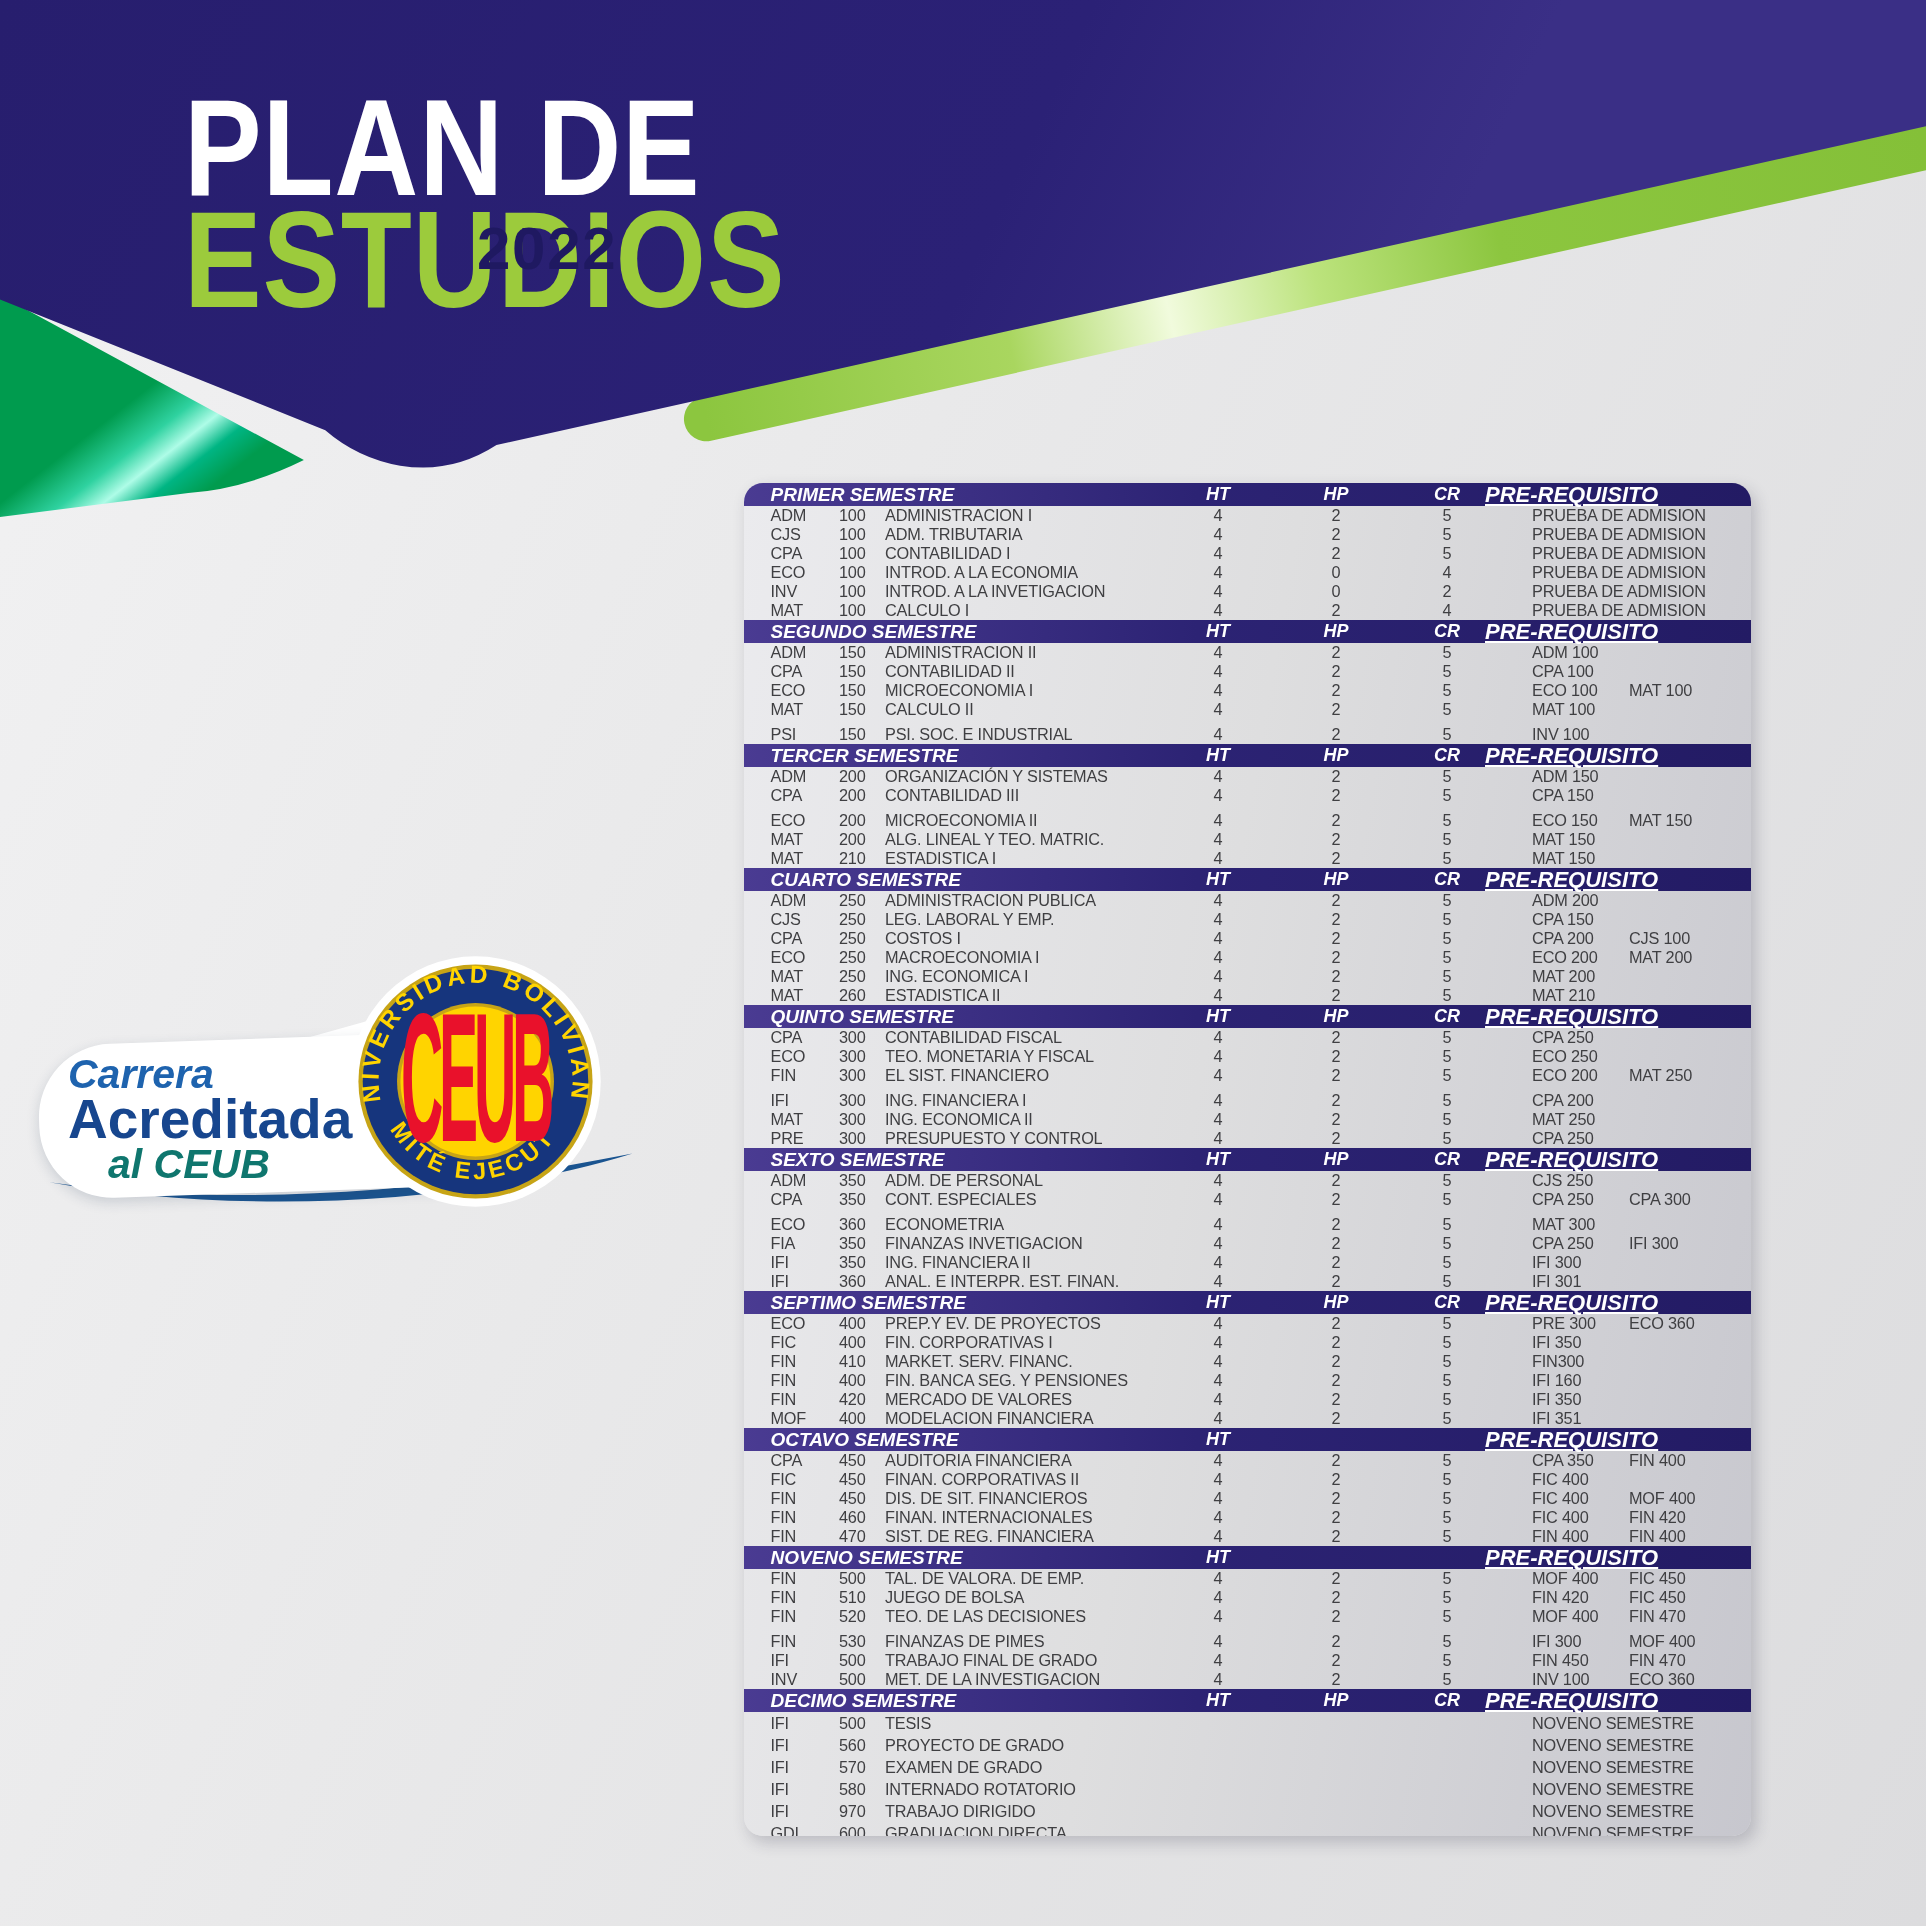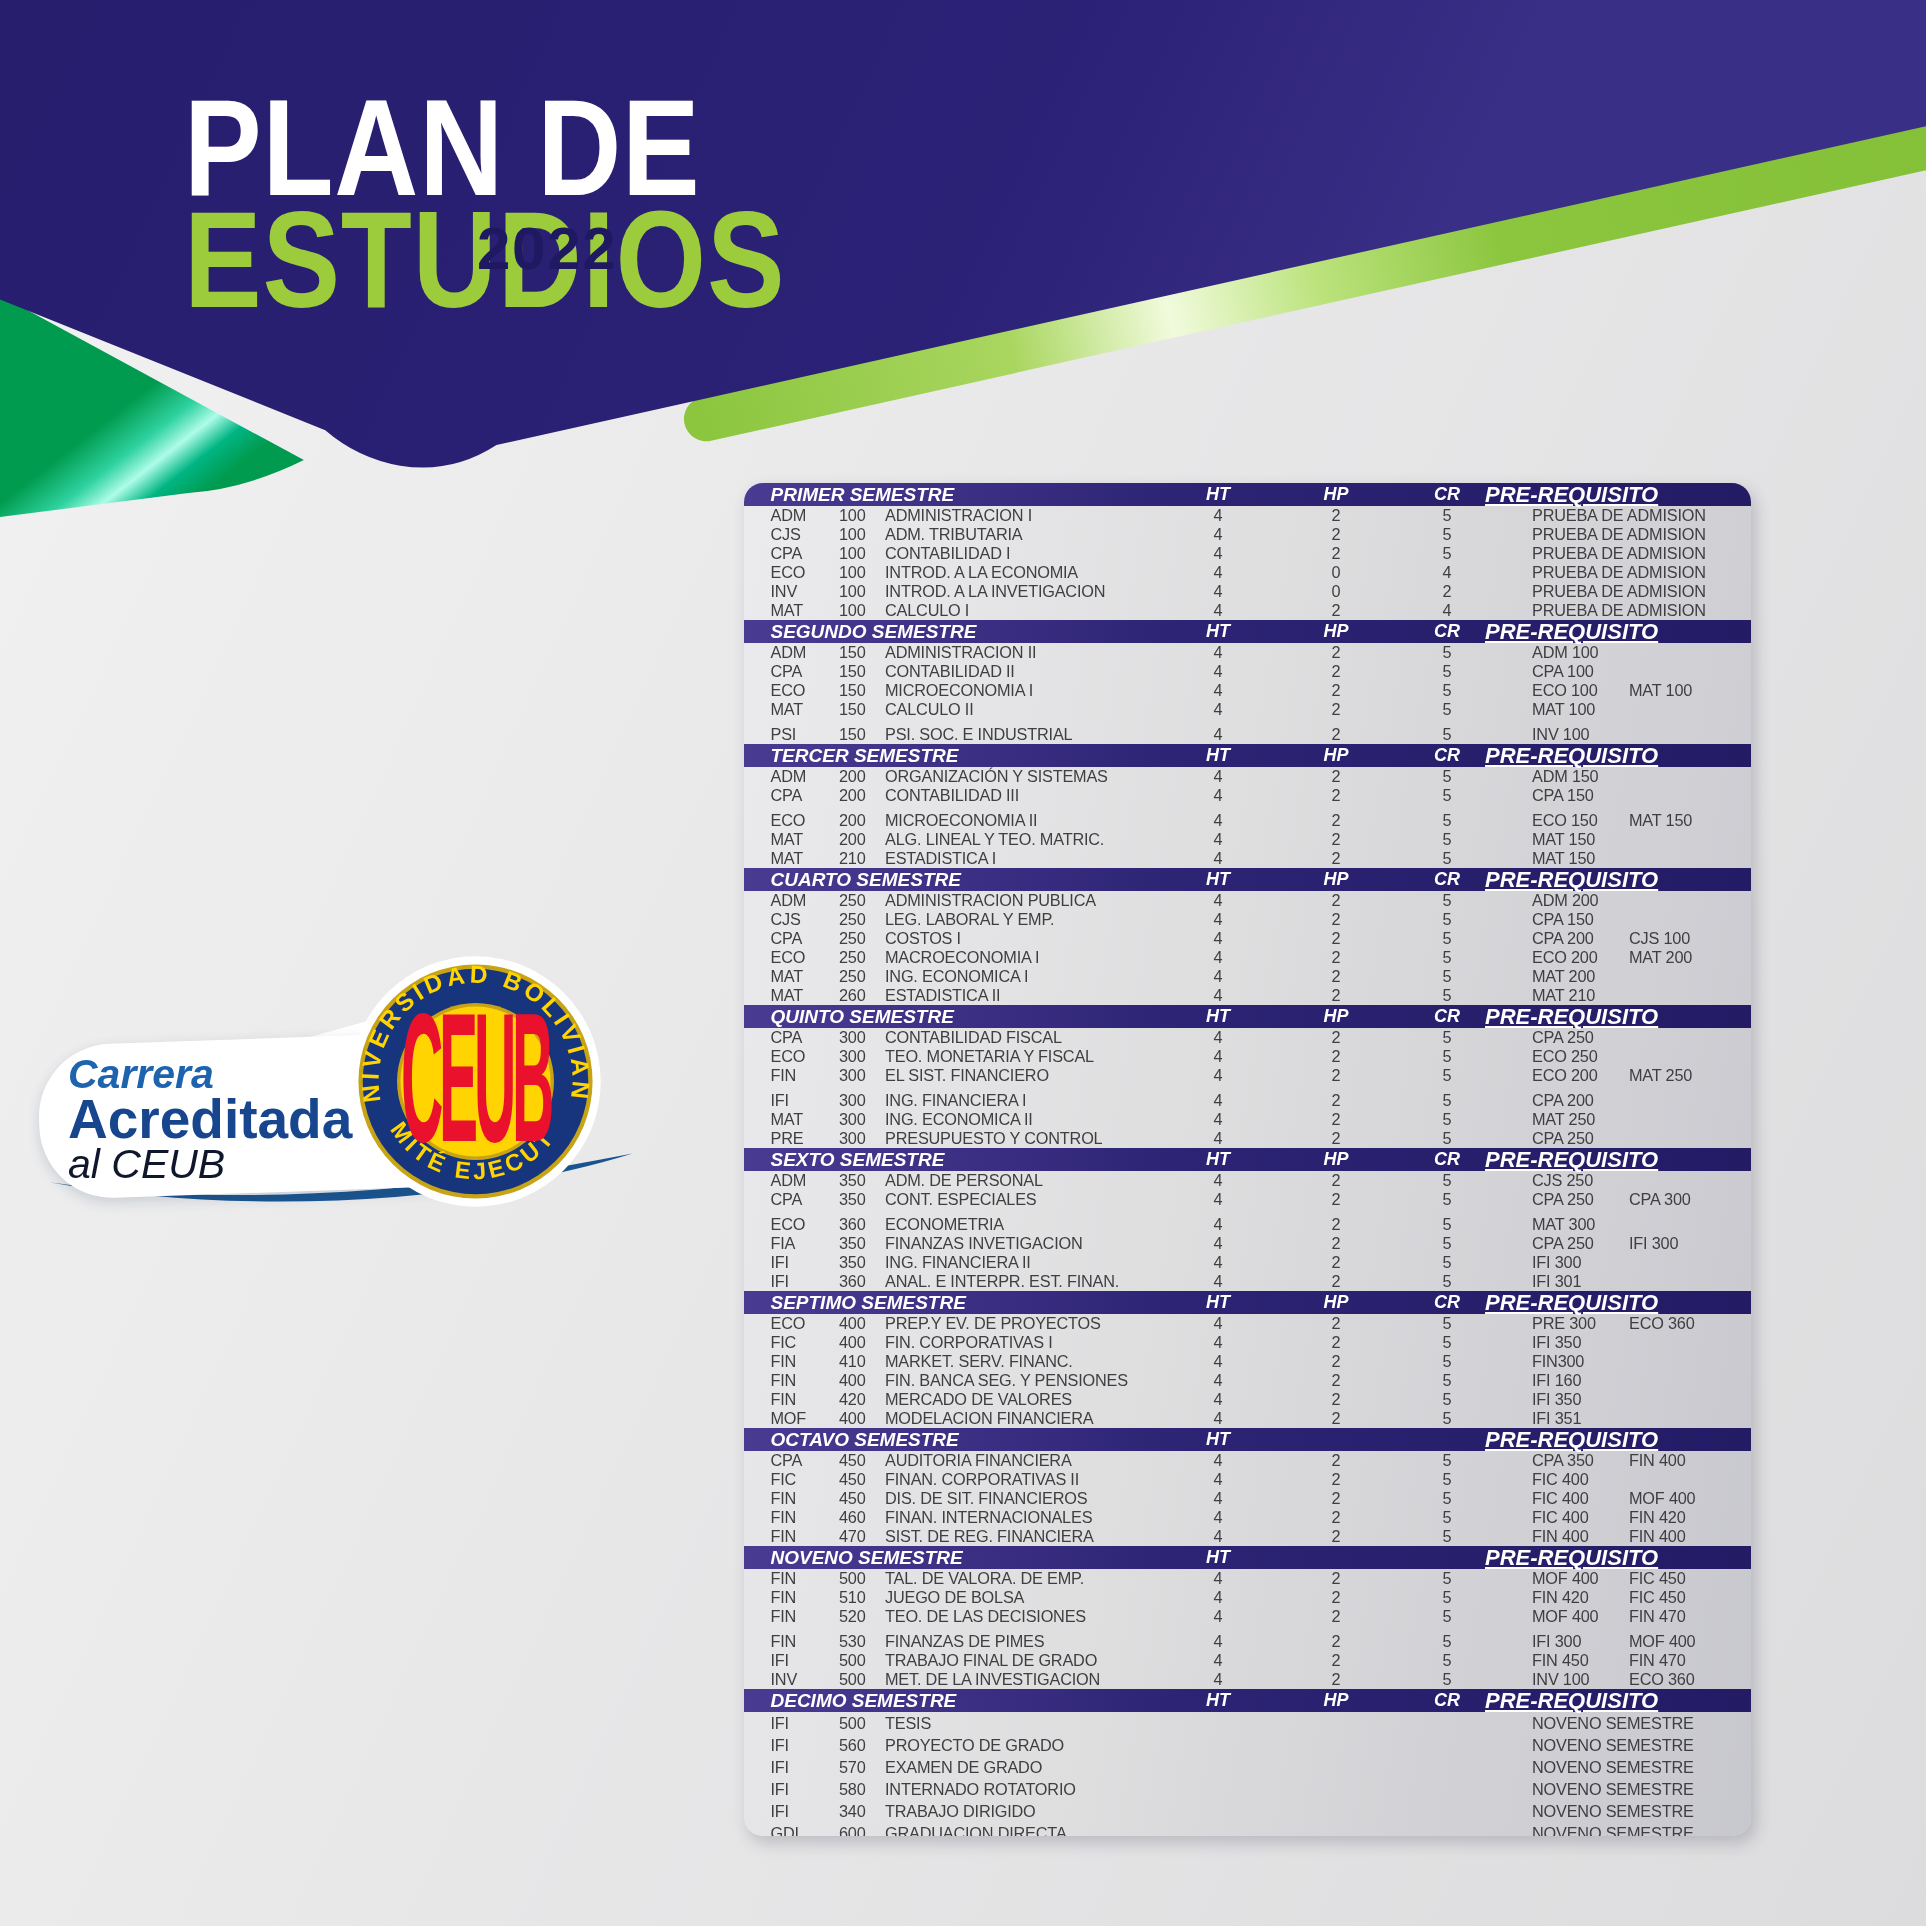--- a/index.html
+++ b/index.html
@@ -20,21 +20,21 @@
   
   .bubble { position:absolute; left:39px; top:1039px; width:422px; height:154px;
     background:#ffffff; border-radius:73px 26px 26px 73px; z-index:4;
     transform:rotate(-2deg); box-shadow:0 4.3px 13px rgba(40,60,90,.18); }
   .bubble-tail { position:absolute; left:295px; top:1010px; width:0; height:0; z-index:4;
     border-left:77px solid transparent; border-right:60px solid transparent;
     border-bottom:64px solid #ffffff; transform:rotate(24deg); }
   .accred-text { position:absolute; left:68px; top:1052px; z-index:5; line-height:45px; }
   .accred-l1 { font-style:italic; font-weight:bold; font-size:41px; color:#1e63ae; }
   .accred-l2 { font-weight:bold; font-size:55px; color:#17468e; }
-  .accred-l3 { font-style:italic; font-weight:normal; font-size:41px; color:#0f172a; }
+  .accred-l3 { font-style:italic; font-weight:bold; font-size:41px; color:#0f766e;margin-left:40px; }
   .accred-swoosh { position:absolute; left:0; top:0; width:1926px; height:1926px; z-index:3; pointer-events:none; }
 
   .logo-svg { position:absolute; left:349px; top:955px; width:253px; height:253px; z-index:6; }
 
   
   .panel { position:absolute; left:744px; top:483px; width:1007px; height:1353px;
     border-radius:19px; overflow:hidden; z-index:5;
     background:linear-gradient(100deg,#ebebee 0%,#dededfm 40%,#cbcbd1 100%);
     background:linear-gradient(100deg,#ebebee 0%,#dededf 45%,#c7c7ce 100%);
     box-shadow:4.3px 6.8px 15.4px rgba(50,50,75,.22); }
@@ -744,21 +744,21 @@
       <span class="c-num">580</span>
       <span class="c-name">INTERNADO ROTATORIO</span>
       <span class="c-ht"></span>
       <span class="c-hp"></span>
       <span class="c-cr"></span>
       <span class="c-p1">NOVENO SEMESTRE</span>
       <span class="c-p2"></span>
     </div>
     <div class="row tall">
       <span class="c-code">IFI</span>
-      <span class="c-num">340</span>
+      <span class="c-num">970</span>
       <span class="c-name">TRABAJO DIRIGIDO</span>
       <span class="c-ht"></span>
       <span class="c-hp"></span>
       <span class="c-cr"></span>
       <span class="c-p1">NOVENO SEMESTRE</span>
       <span class="c-p2"></span>
     </div>
     <div class="row tall">
       <span class="c-code">GDI</span>
       <span class="c-num">600</span>

